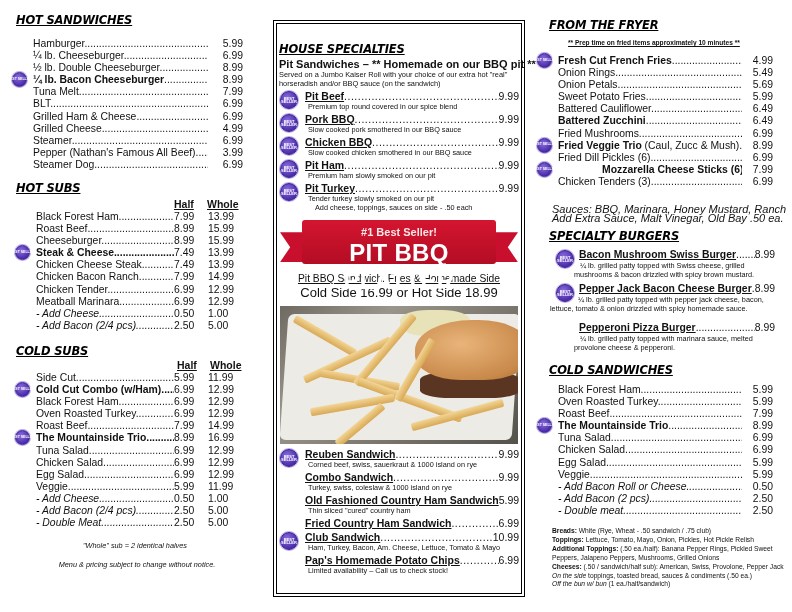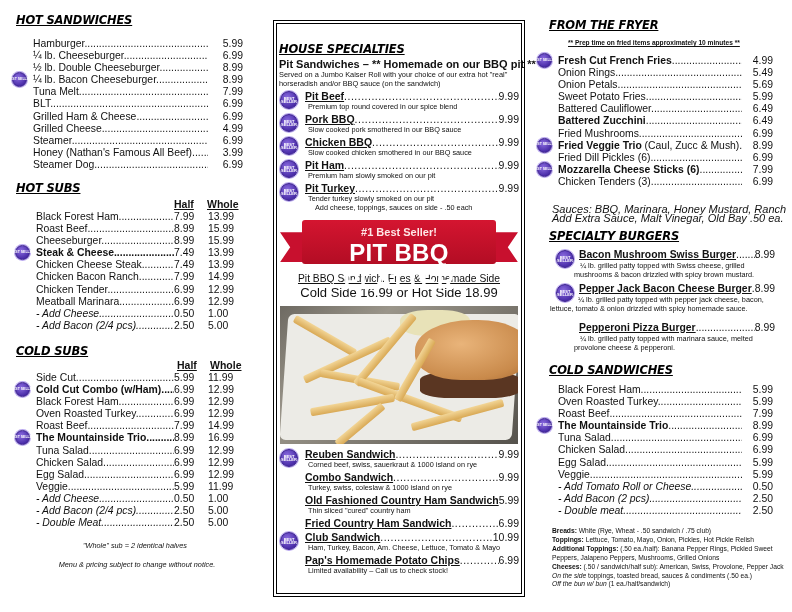--- a/index.html
+++ b/index.html
@@ -141,21 +141,21 @@
       <div class="row">
         <div class="name"><span style="font-weight: normal;">¼ lb. Cheeseburger</span><span>........................................................................................................</span></div>
         <div class="price">6.99</div>
       </div>
       <div class="row">
         <div class="name"><span style="font-weight: normal;">½ lb. Double Cheeseburger</span><span>........................................................................................................</span></div>
         <div class="price">8.99</div>
       </div>
       <div class="row">
         <div class="badge" style="left: -21px; top: -2px;">BEST SELLER</div>
-        <div class="name"><span class="bold" style="font-weight: normal;">¼ lb. Bacon Cheeseburger</span><span>........................................................................................................</span></div>
+        <div class="name"><span class="bold" style="font-weight: bold;">¼ lb. Bacon Cheeseburger</span><span>........................................................................................................</span></div>
         <div class="price">8.99</div>
       </div>
       <div class="row">
         <div class="name"><span style="font-weight: normal;">Tuna Melt</span><span>........................................................................................................</span></div>
         <div class="price">7.99</div>
       </div>
       <div class="row">
         <div class="name"><span style="font-weight: normal;">BLT</span><span>........................................................................................................</span></div>
         <div class="price">6.99</div>
       </div>
@@ -165,21 +165,21 @@
       </div>
       <div class="row">
         <div class="name"><span style="font-weight: normal;">Grilled Cheese</span><span>........................................................................................................</span></div>
         <div class="price">4.99</div>
       </div>
       <div class="row">
         <div class="name"><span style="font-weight: normal;">Steamer</span><span>........................................................................................................</span></div>
         <div class="price">6.99</div>
       </div>
       <div class="row">
-        <div class="name"><span style="font-weight: normal;">Honey (Nathan's Famous All Beef)</span><span>........................................................................................................</span></div>
+        <div class="name"><span style="font-weight: normal;">Pepper (Nathan's Famous All Beef)</span><span>........................................................................................................</span></div>
         <div class="price">3.99</div>
       </div>
       <div class="row">
         <div class="name"><span style="font-weight: normal;">Steamer Dog</span><span>........................................................................................................</span></div>
         <div class="price">6.99</div>
       </div>
     </div>
 
   <div id="hsub-title" class="section-title">HOT SUBS</div>
   <div class="hw-head" style="left:174px;top:198px;">Half</div>
@@ -489,21 +489,21 @@
         <div class="badge" style="left: -21px; top: -2px;">BEST SELLER</div>
         <div class="name"><span class="bold" style="font-weight: bold;">Fried Veggie Trio</span><span> (Caul, Zucc &amp; Mush)</span><span>........................................................................................................</span></div>
         <div class="price">8.99</div>
       </div>
       <div class="row">
         <div class="name"><span style="font-weight: normal;">Fried Dill Pickles (6)</span><span>........................................................................................................</span></div>
         <div class="price">6.99</div>
       </div>
       <div class="row">
         <div class="badge" style="left: -21px; top: -2px;">BEST SELLER</div>
-        <div class="name"><span class="bold" style="font-weight: bold;">Mozzarella Cheese Sticks (6)</span><span>........................................................................................................</span></div>
+        <div class="name"><span class="bold" style="font-weight: bold; margin-left: 44px;">Mozzarella Cheese Sticks (6)</span><span>........................................................................................................</span></div>
         <div class="price">7.99</div>
       </div>
       <div class="row">
         <div class="name"><span style="font-weight: normal;">Chicken Tenders (3)</span><span>........................................................................................................</span></div>
         <div class="price">6.99</div>
       </div>
     </div>
   <div class="sauces">
     <div>Sauces: BBQ, Marinara, Honey Mustard, Ranch</div>
     <div>Add Extra Sauce, Malt Vinegar, Old Bay .50 ea.</div>
@@ -568,21 +568,21 @@
       </div>
       <div class="row">
         <div class="name"><span style="font-weight: normal;">Egg Salad</span><span>........................................................................................................</span></div>
         <div class="price">5.99</div>
       </div>
       <div class="row">
         <div class="name"><span style="font-weight: normal;">Veggie</span><span>........................................................................................................</span></div>
         <div class="price">5.99</div>
       </div>
       <div class="row">
-        <div class="name ital"><span style="font-weight: normal;"> - Add Tomato Roll or Cheese</span><span>........................................................................................................</span></div>
+        <div class="name ital"><span style="font-weight: normal;"> - Add Bacon Roll or Cheese</span><span>........................................................................................................</span></div>
         <div class="price">0.50</div>
       </div>
       <div class="row">
         <div class="name ital"><span style="font-weight: normal;"> - Add Bacon (2 pcs)</span><span>........................................................................................................</span></div>
         <div class="price">2.50</div>
       </div>
       <div class="row">
         <div class="name ital"><span style="font-weight: normal;"> - Double meat</span><span>........................................................................................................</span></div>
         <div class="price">2.50</div>
       </div>

